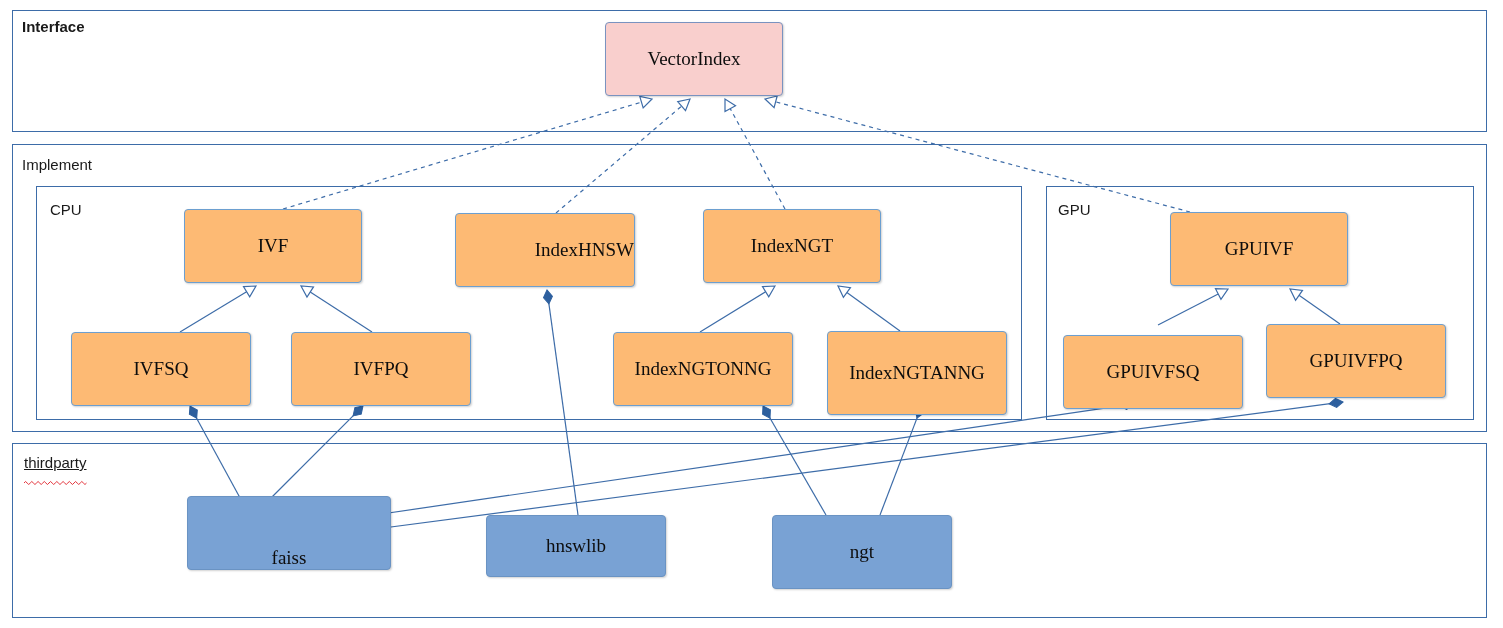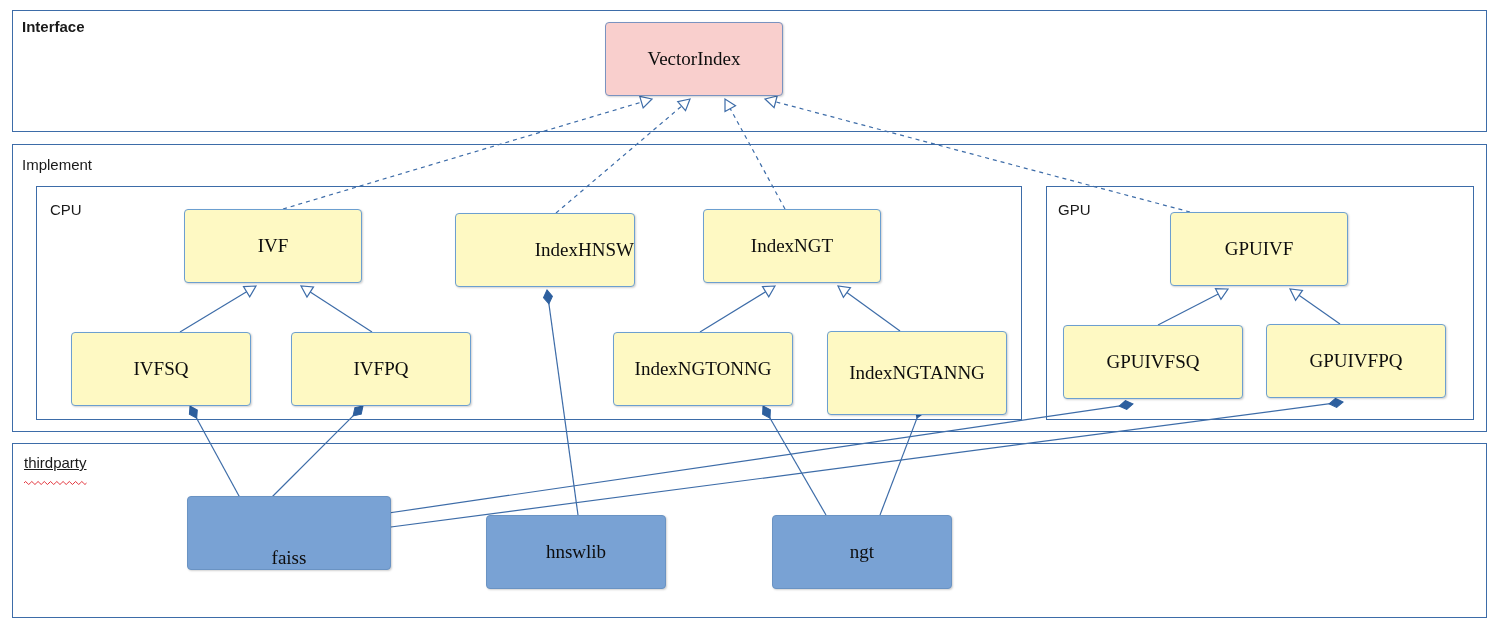--- a/index.html
+++ b/index.html
@@ -59,21 +59,21 @@
     color: #0d0d0d;
     text-align: center;
     box-shadow: 1px 1px 2px rgba(0,0,0,0.18);
     user-select: none;
   }
   .node.iface {
     background: #f9cfcd;
     border-color: #7a93c0;
   }
   .node.impl {
-    background: #fef9c3;
+    background: #fdba74;
     border-color: #6c9fd0;
   }
   .node.third {
     background: #79a2d4;
     border-color: #6a93c3;
   }
 
   
   #edges {
     position: absolute;
@@ -195,30 +195,30 @@
       </div>
       <div class="node impl" style="left: 291px; top: 332px; width: 180px; height: 74px;">
         <span>IVFPQ</span>
       </div>
       <div class="node impl" style="left: 613px; top: 332px; width: 180px; height: 74px;">
         <span>IndexNGTONNG</span>
       </div>
       <div class="node impl" style="left: 827px; top: 331px; width: 180px; height: 84px;">
         <span>IndexNGTANNG</span>
       </div>
-      <div class="node impl" style="left: 1063px; top: 325px; width: 180px; height: 74px;">
+      <div class="node impl" style="left: 1063px; top: 335px; width: 180px; height: 74px;">
         <span>GPUIVFSQ</span>
       </div>
       <div class="node impl" style="left: 1266px; top: 324px; width: 180px; height: 74px;">
         <span>GPUIVFPQ</span>
       </div>
       <div class="node third" style="left: 187px; top: 496px; width: 204px; height: 74px; align-items: flex-end;">
         <span>faiss</span>
       </div>
-      <div class="node third" style="left: 486px; top: 515px; width: 180px; height: 74px; align-items: center;">
+      <div class="node third" style="left: 486px; top: 515px; width: 180px; height: 62px; align-items: center;">
         <span>hnswlib</span>
       </div>
       <div class="node third" style="left: 772px; top: 515px; width: 180px; height: 74px;">
         <span>ngt</span>
       </div>
     </div>
 
 </div>
 
 </body></html>

